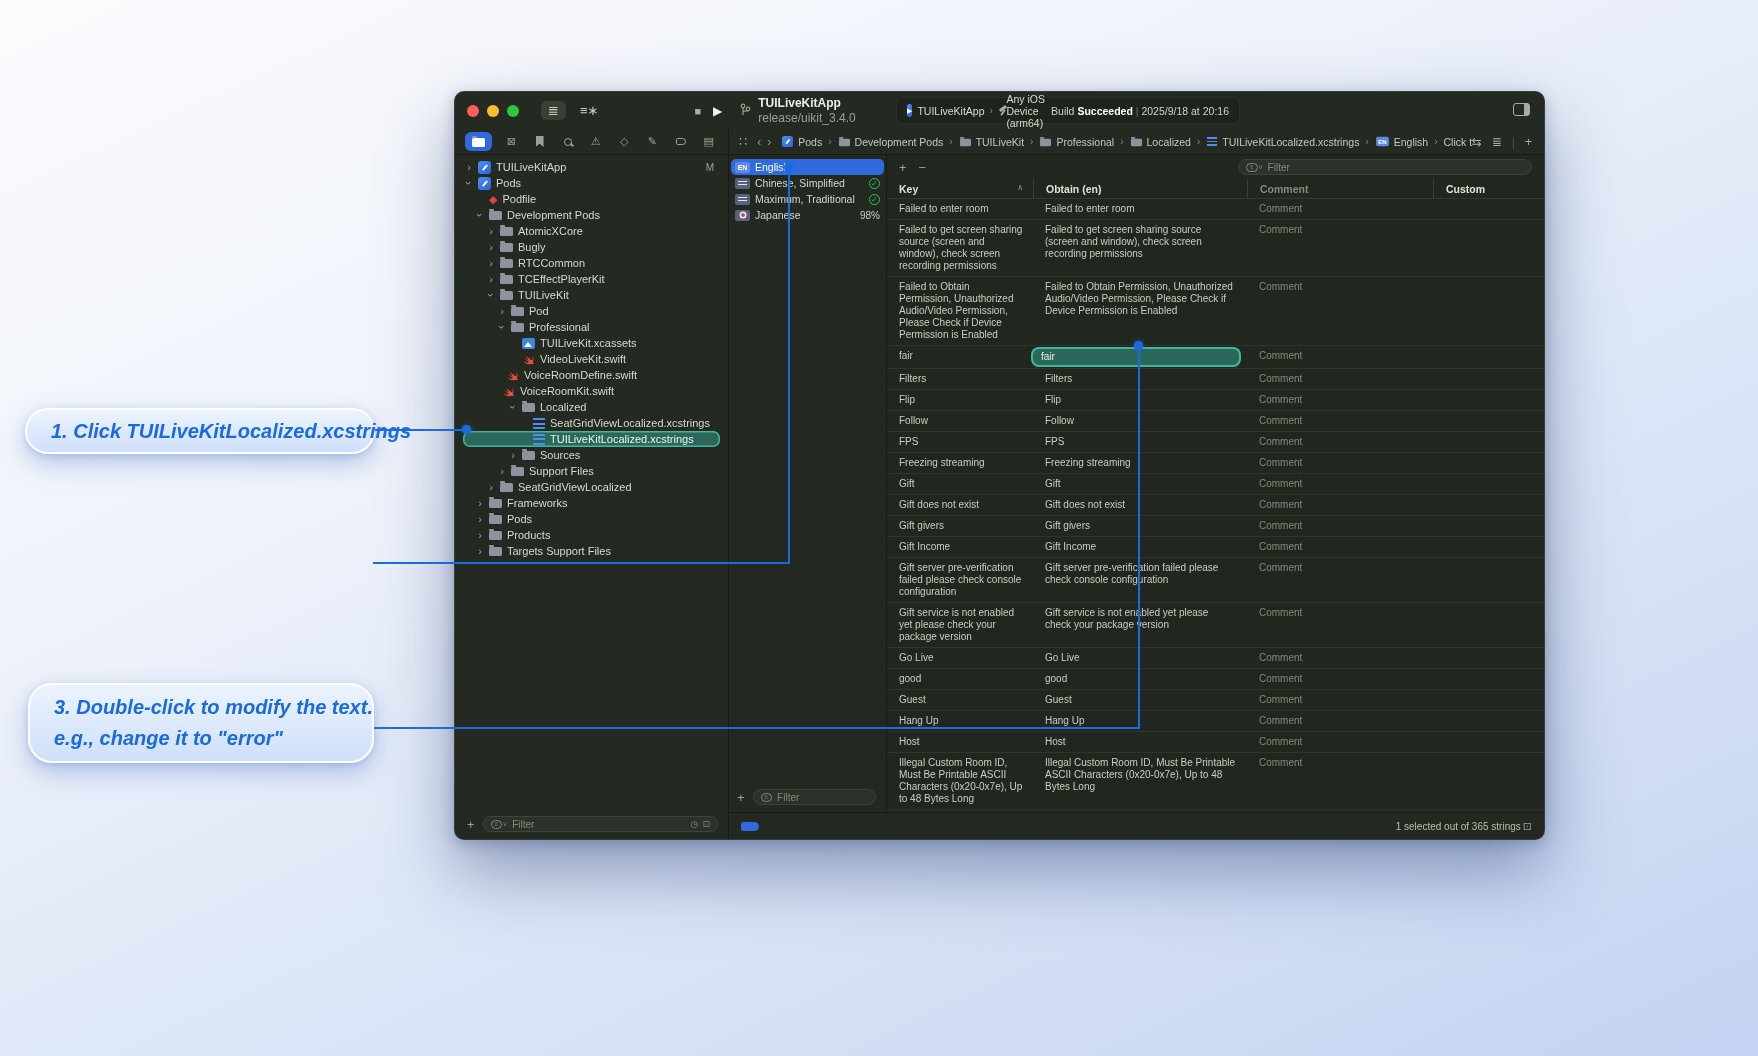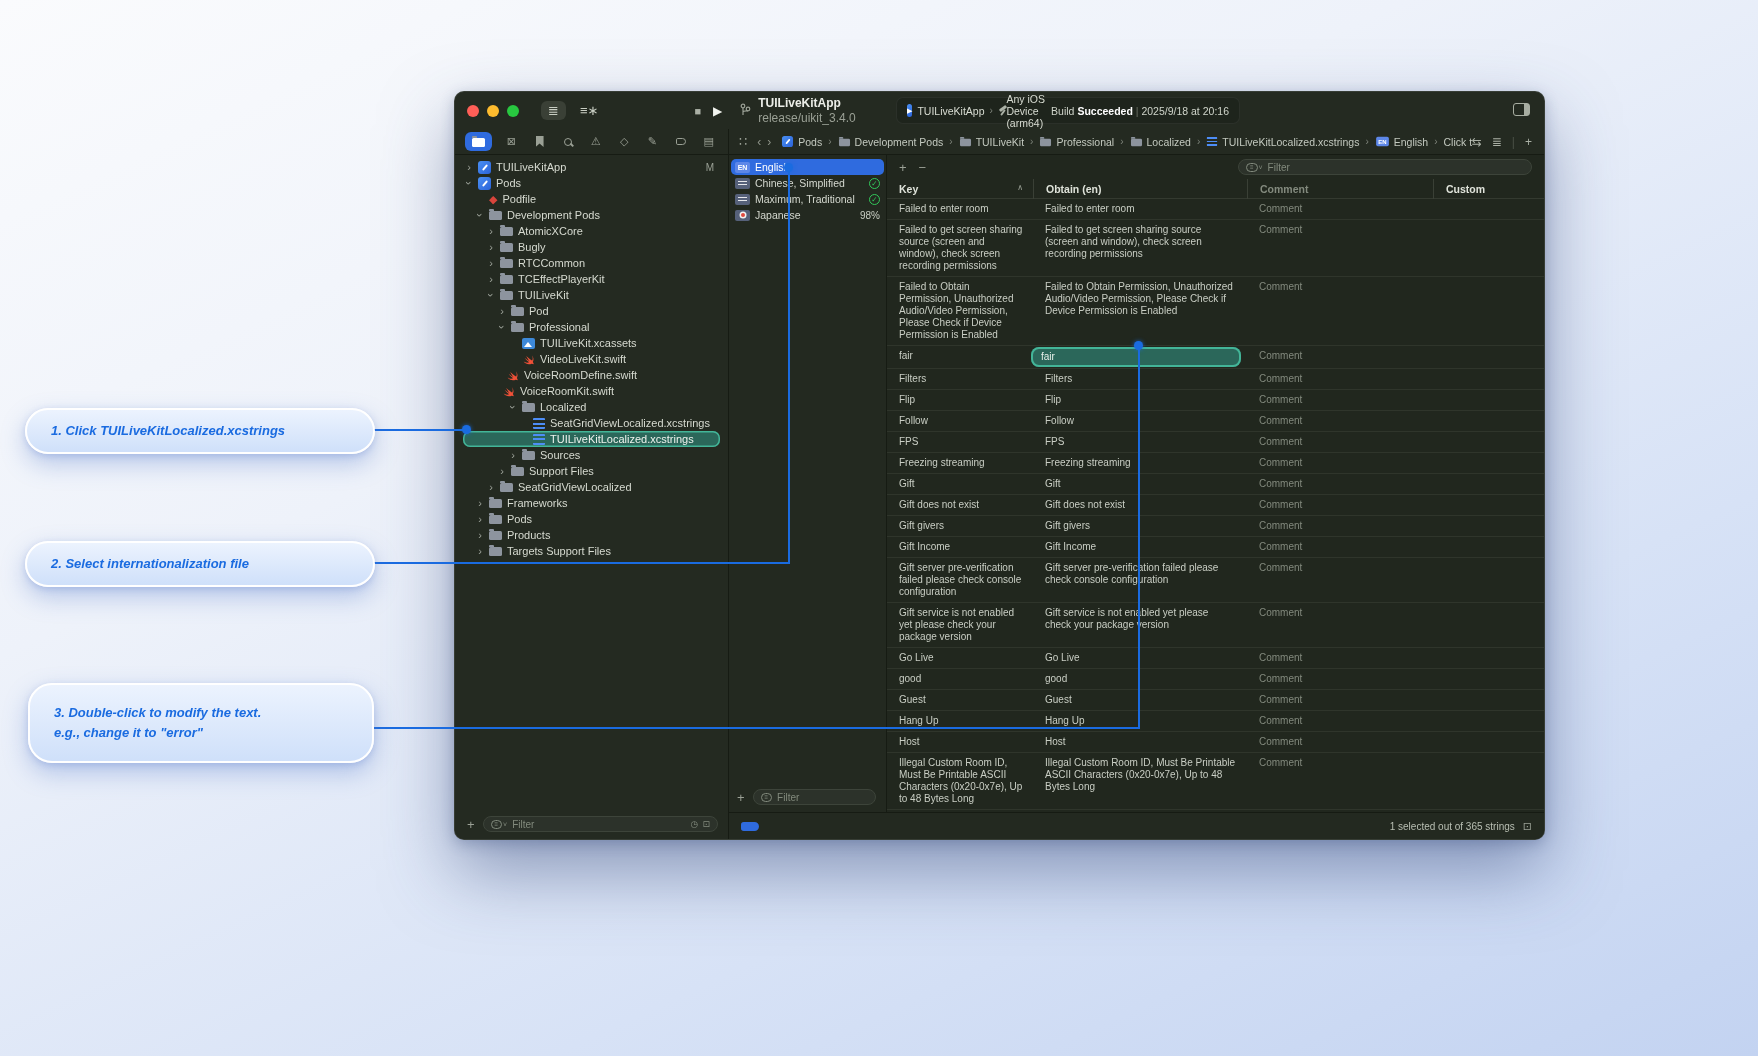--- a/index.html
+++ b/index.html
@@ -6,21 +6,21 @@
   html,body { width:1758px; height:1056px; overflow:hidden; }
   body { font-family:"Liberation Sans","DejaVu Sans",sans-serif;
          background:linear-gradient(155deg,#fafbfd 0%,#eef2fa 35%,#d7e2f6 70%,#c3d3f1 100%); }
   .stage { position:relative; width:1758px; height:1056px; }
 
   
   .callout { position:absolute; background:linear-gradient(180deg,#ecf3fe 0%,#cfe0fa 100%);
              border:2px solid #ffffff; border-radius:24px;
              box-shadow:0 10px 24px rgba(90,125,205,.38), 0 2px 6px rgba(90,125,205,.25);
              display:flex; flex-direction:column; justify-content:center; padding:10px 24px; z-index:30; }
-  .callout .cl-line { font-size:13px; font-weight:bold; font-style:italic; color:#1a6be0; line-height:1.55; white-space:nowrap; }
+  .callout .cl-line { font-size:20px; font-weight:bold; font-style:italic; color:#1a6be0; line-height:1.55; white-space:nowrap; }
   #callout1 { left:25px; top:408px; width:350px; height:46px; }
   #callout2 { left:25px; top:541px; width:350px; height:46px; }
   #callout3 { left:28px; top:683px; width:346px; height:80px; }
 
   .conn { position:absolute; background:#1a6be0; z-index:25; }
   .conn.h { height:2px; } .conn.v { width:2px; }
   .dot { position:absolute; width:9px; height:9px; border-radius:50%; background:#1a6be0; z-index:26;
          box-shadow:0 0 4px rgba(26,107,224,.8); }
 
   
@@ -136,44 +136,41 @@
   .c-state { flex:1; }
   .hsep { border-left:1px solid #3a4036; }
   .thead .c-key { display:flex; }
   .sort-caret { margin-left:auto; color:#9aa095; font-size:8px; font-weight:normal; }
   .encell-sel { background:#2b675a; box-shadow:inset 0 0 0 2px #43b598; border-radius:8px; margin:0 6px 0 -2px; padding:4px 10px; color:#e8f0ea; }
 
   
   .statusbar { height:27px; flex:0 0 27px; border-top:1px solid #161b13; background:#232920;
                display:flex; align-items:center; padding:0 12px; }
   .blue-pill { width:18px; height:9px; border-radius:3px 5px 5px 3px; background:#2f6bdf; }
-  .status-right { margin-left:auto; display:flex; align-items:center; gap:8px; color:#b9bfb3; font-size:10px; }
+  .status-right { margin-left:auto; display:flex; align-items:center; gap:2px; color:#b9bfb3; font-size:10px; }
   .status-ic { font-size:11px; color:#9aa095; }
 </style>
 </head>
 <body>
 
 <div class="stage">
 
   <div class="conn h" style="left:373px; top:429px; width:92px;"></div>
   <div class="dot" style="left:462px; top:425px;"></div>
 
   <div class="conn h" style="left:373px; top:562px; width:417px;"></div>
   <div class="conn v" style="left:788px; top:168px; height:395px;"></div>
   <div class="dot" style="left:784px; top:163px;"></div>
 
   <div class="conn h" style="left:373px; top:727px; width:767px;"></div>
   <div class="conn v" style="left:1138px; top:345px; height:383px;"></div>
   <div class="dot" style="left:1134px; top:341px;"></div>
 
   <div class="callout" id="callout1">
     <div class="cl-line">1. Click TUILiveKitLocalized.xcstrings</div>
-  </div>
-  <div class="callout" id="callout2">
-    <div class="cl-line">2. Select internationalization file</div>
   </div>
   <div class="callout" id="callout3">
     <div class="cl-line">3. Double-click to modify the text.</div>
     <div class="cl-line">e.g., change it to "error"</div>
   </div>
 
   <div class="window">
 
     <div class="titlebar">
       <span class="tl r"></span>

